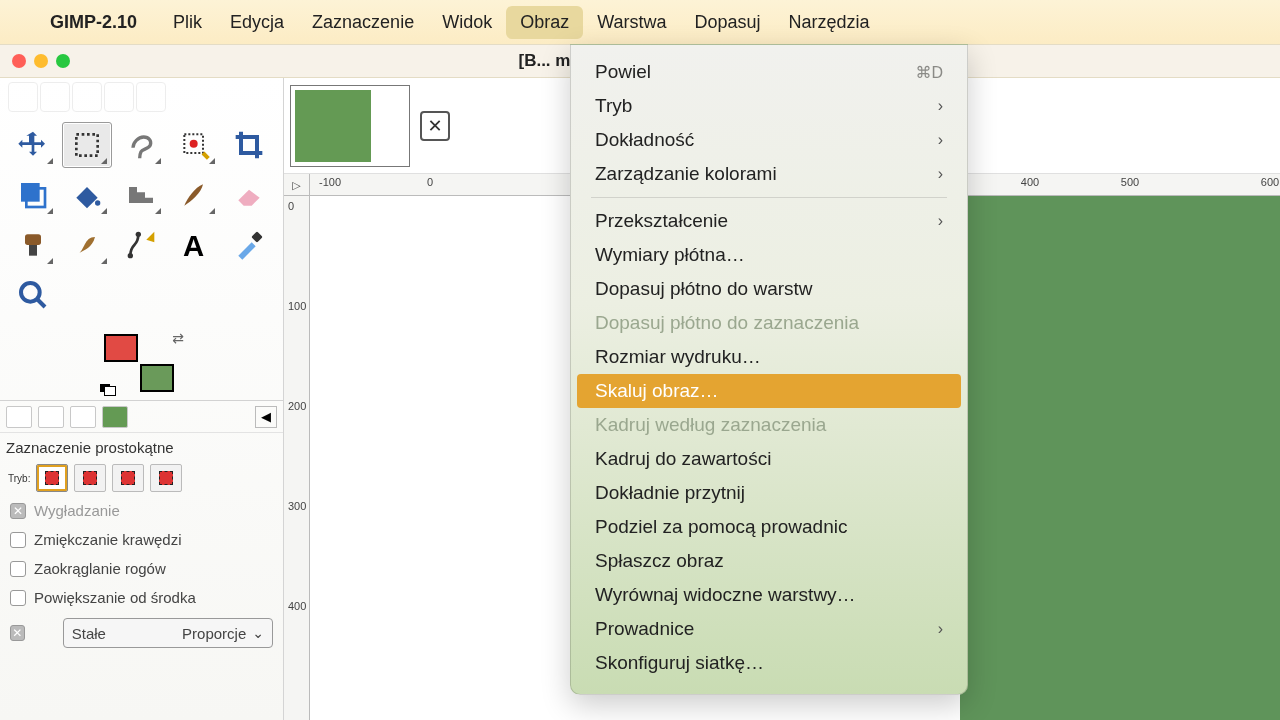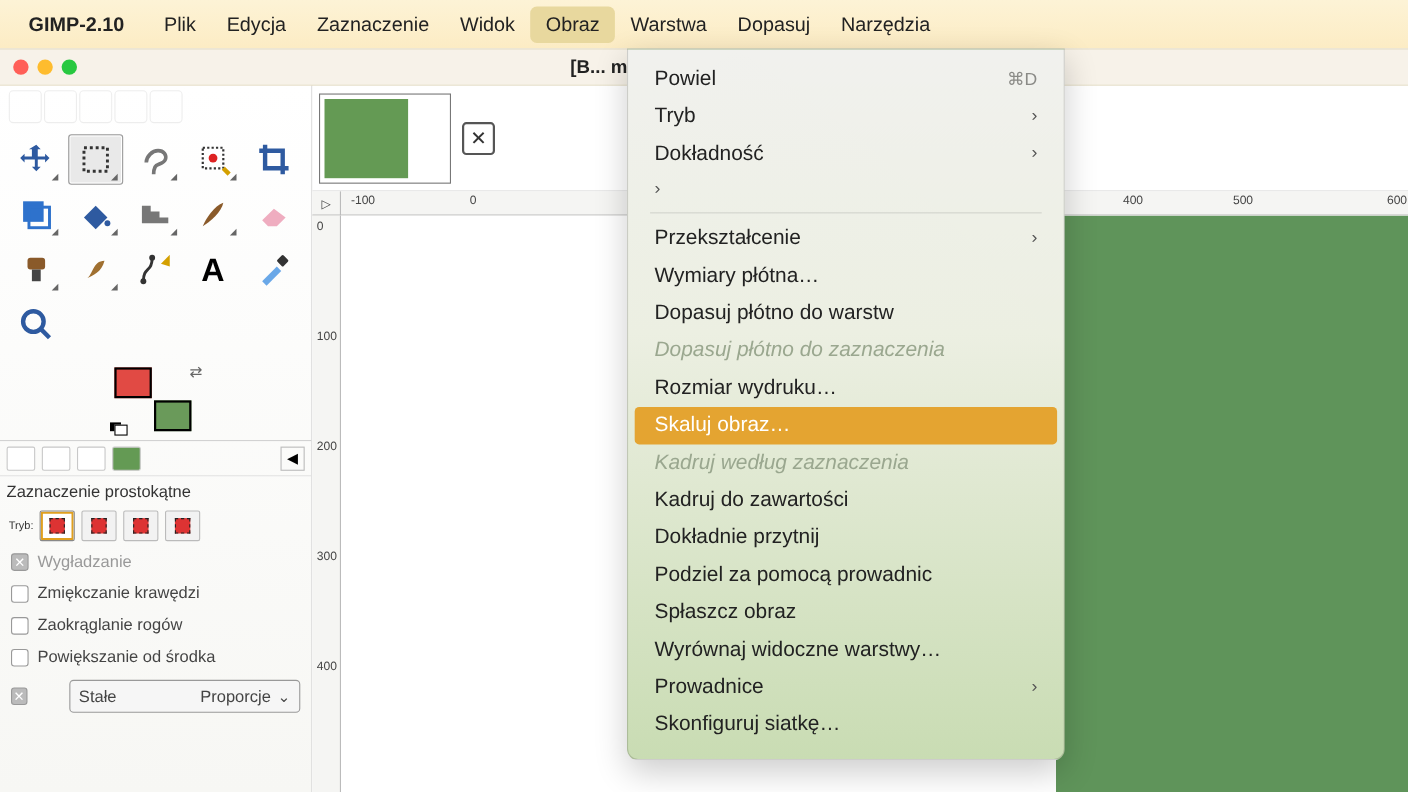--- a/index.html
+++ b/index.html
@@ -1,19 +1,19 @@
 <!DOCTYPE html>
 <html><head>
 <meta charset="utf-8">
 <style>
   * { margin: 0; padding: 0; box-sizing: border-box; font-family: -apple-system, "Helvetica Neue", Arial, sans-serif; }
   body { width: 1280px; height: 720px; overflow: hidden; background: #fff; position: relative; }
 
   
-  .menubar { height: 44px; background: linear-gradient(#fdf3d6, #fcecc4); display: flex; align-items: center; padding: 0 2px; font-size: 18px; color: #222; }
+  .menubar { height: 44px; background: linear-gradient(#fdf3d6, #fcecc4); display: flex; align-items: center; padding: 0 26px; font-size: 18px; color: #222; }
   .menubar .apple { font-size: 22px; margin: 0 16px 0 8px; }
   .menubar .appname { font-weight: 700; margin-right: 22px; }
   .menubar .topitem { padding: 6px 14px; border-radius: 6px; cursor: default; }
   .menubar .topitem.active { background: #e8d89e; }
 
   
   .titlebar { height: 34px; background: #f7f2e9; border-top: 1px solid #e4dcc5; border-bottom: 1px solid #e4dcc5; display: flex; align-items: center; padding: 0 12px; }
   .dots { display: flex; gap: 8px; }
   .dot { width: 14px; height: 14px; border-radius: 50%; }
   .dot.r { background: #ff5f57; } .dot.y { background: #febc2e; } .dot.g { background: #28c840; }
@@ -77,21 +77,21 @@
 
   .canvas-row { flex: 1; display: flex; }
   .ruler-v { width: 26px; background: #f5f5f3; border-right: 1px solid #bbb; position: relative; }
   .ruler-v span { position: absolute; left: 4px; font-size: 11px; color: #444; transform: translateY(-50%); writing-mode: horizontal-tb; }
   .canvas { flex: 1; background: #fff; position: relative; overflow: hidden; }
   .greenblk { position: absolute; right: 0; top: 0; bottom: 0; width: 320px; background: #5f945a; }
 
   
   .dropdown { position: absolute; left: 570px; top: 44px; width: 398px; background: linear-gradient(#f1f1ee 0%, #ecefe2 40%, #c9dcb3 100%); border: 1px solid rgba(0,0,0,0.15); border-radius: 0 0 10px 10px; box-shadow: 0 10px 30px rgba(0,0,0,0.2); padding: 10px 6px 14px 6px; }
   .dd-item { display: flex; align-items: center; justify-content: space-between; padding: 6px 18px; font-size: 19px; color: #222; border-radius: 4px; }
-  .dd-item.disabled { color: #9aa78f; font-style: italic; }
+  .dd-item.disabled { color: #9aa78f; }
   .dd-item.highlight { background: #e4a431; color: #fff; }
   .dd-sep { height: 1px; background: rgba(0,0,0,0.12); margin: 6px 14px; }
   .dd-arrow { font-size: 16px; color: #555; }
   .dd-short { color: #8a8a86; font-size: 16px; }
 </style>
 </head>
 <body>
 
 <div class="menubar">
   <span class="apple"></span>
@@ -333,20 +333,21 @@
     </div>
     <div class="dd-item">
       <span>Tryb</span>
       <span class="dd-arrow">›</span>
     </div>
     <div class="dd-item">
       <span>Dokładność</span>
       <span class="dd-arrow">›</span>
     </div>
     <div class="dd-item">
+      <span>Zarządzanie kolorami</span>
       <span class="dd-arrow">›</span>
     </div>
     <div class="dd-sep"></div>
     <div class="dd-item">
       <span>Przekształcenie</span>
       <span class="dd-arrow">›</span>
     </div>
     <div class="dd-item">
       <span>Wymiary płótna…</span>
     </div>

